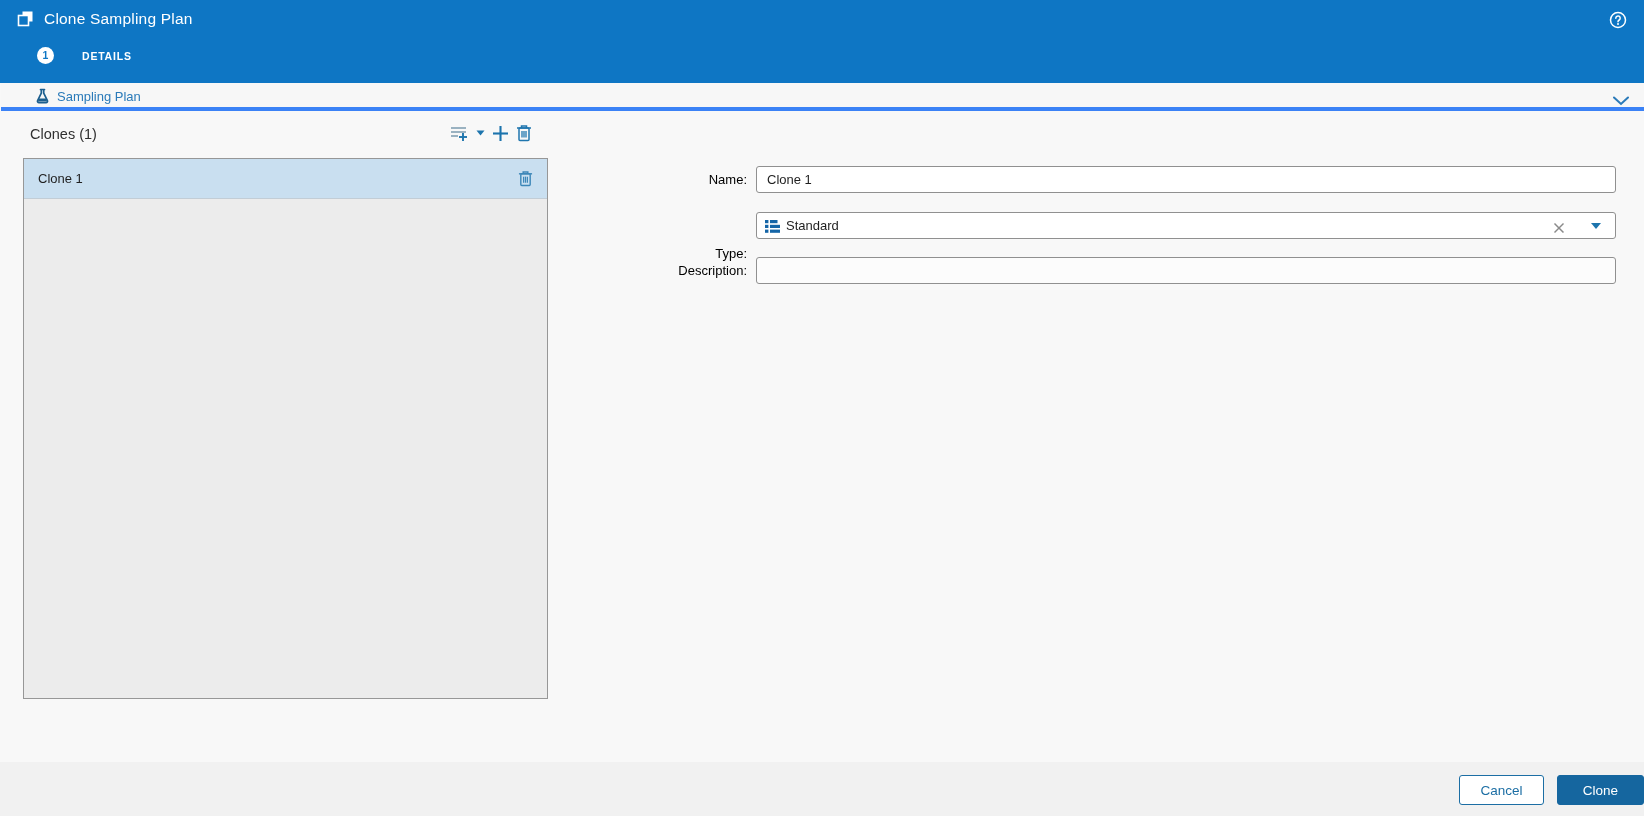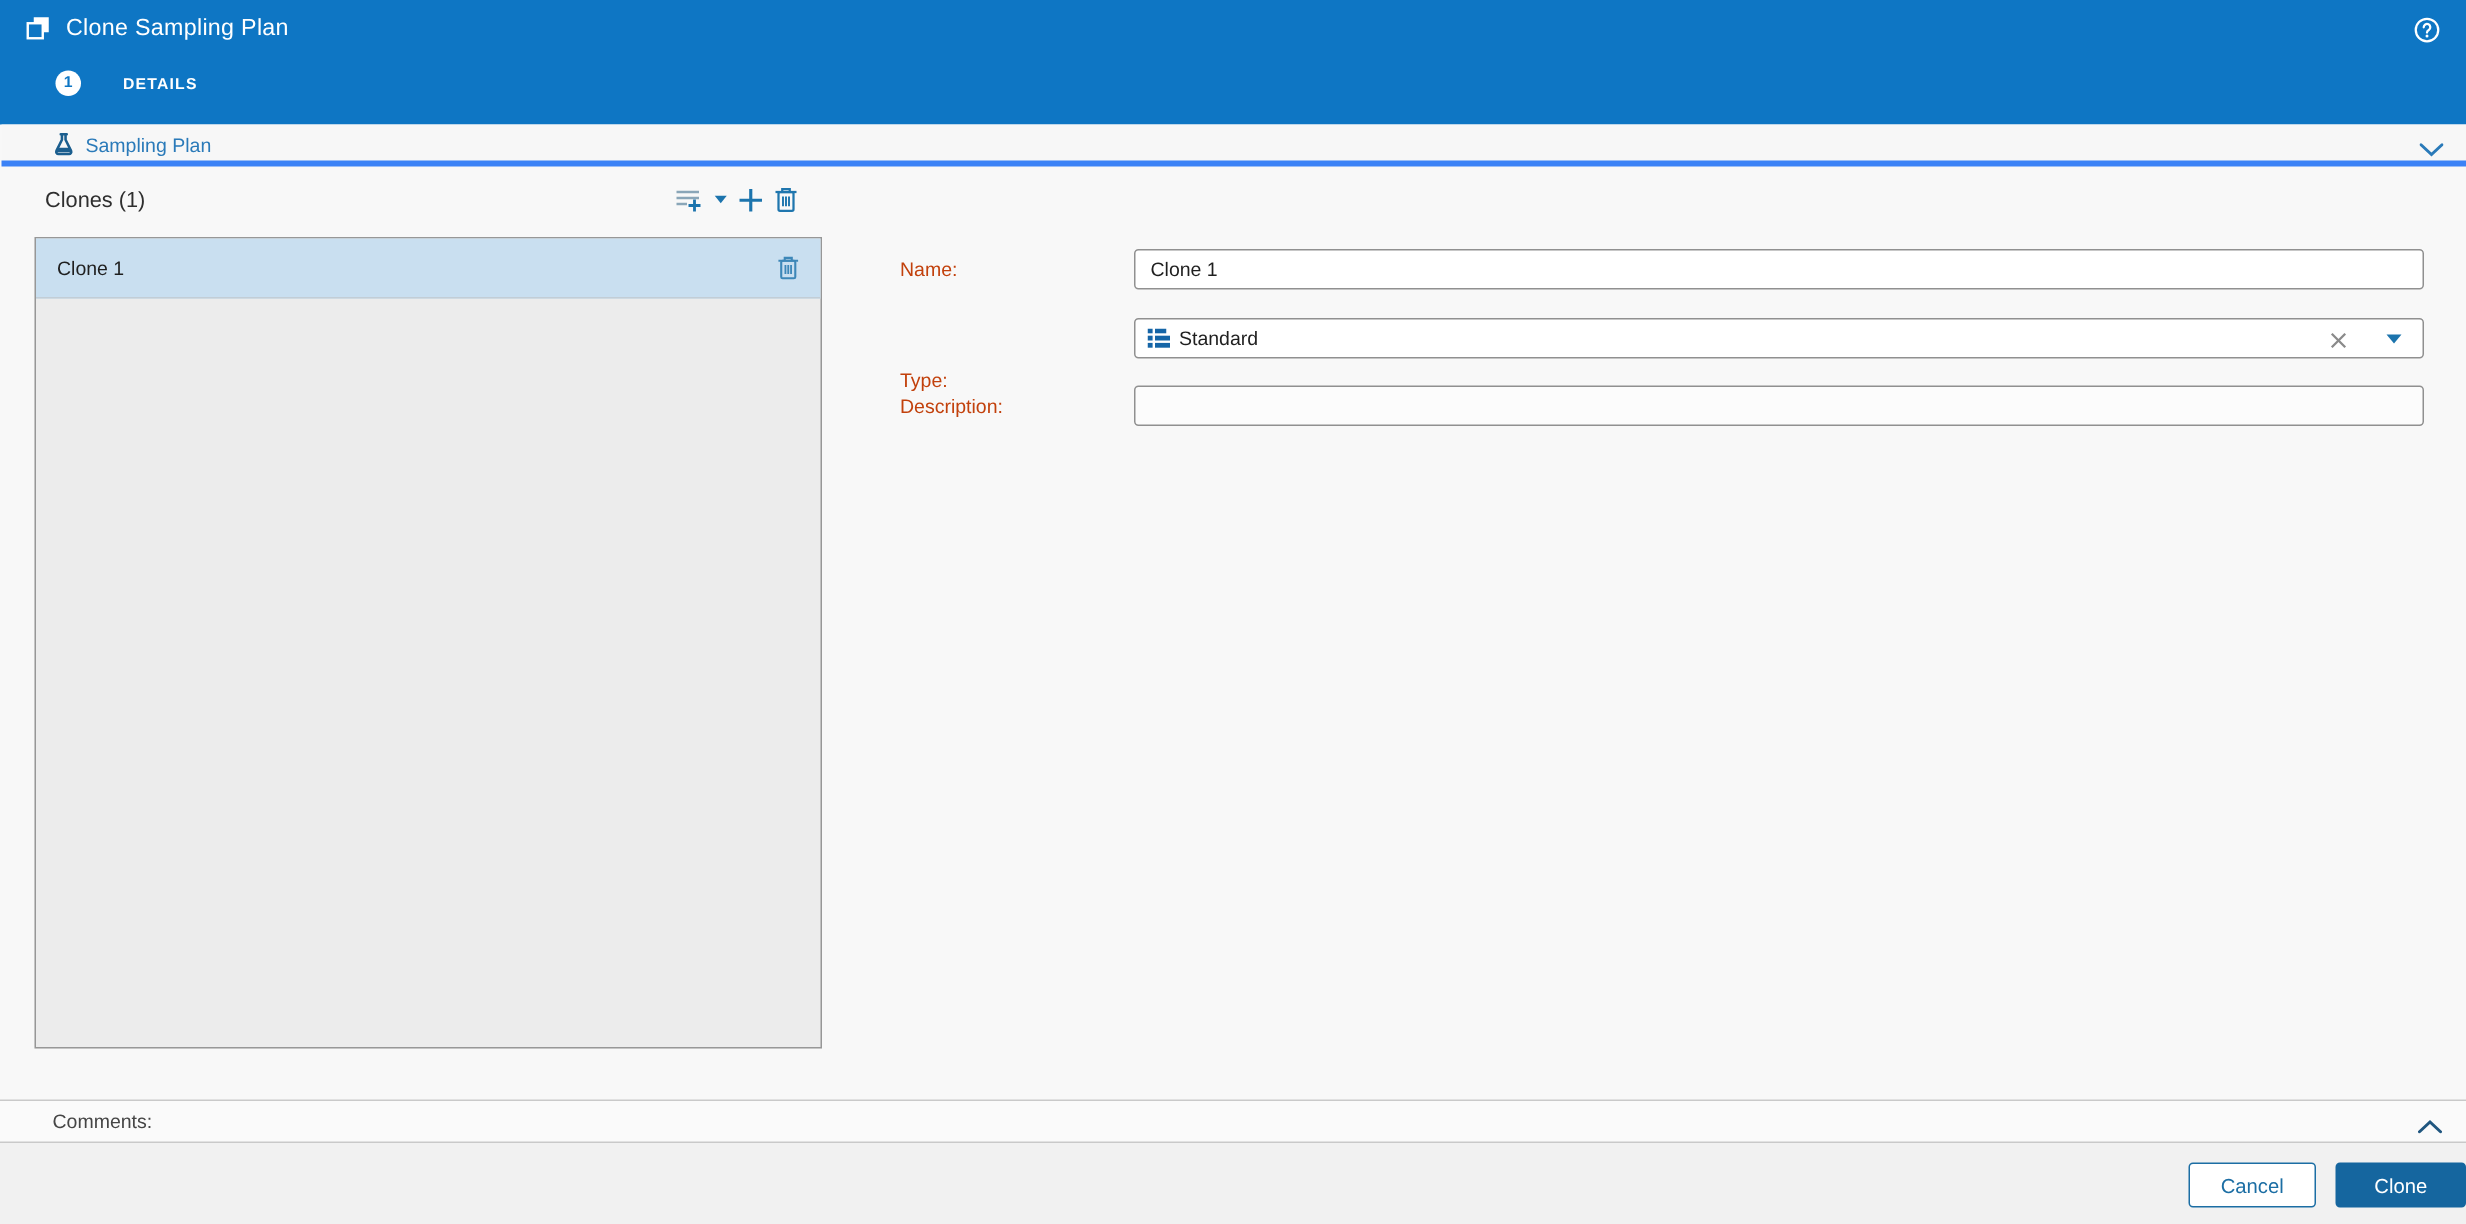--- a/index.html
+++ b/index.html
@@ -47,21 +47,21 @@
     height:40px; display:flex; align-items:center; padding:0 14px;
     font-size:13px; color:#1f1f1f; cursor:pointer;
   }
   .list-row.selected { background:#c9dff0; border-bottom:1px solid #c2cdd6; }
   .list-row .row-spacer { flex:1; }
   .row-trash { width:15px; height:17px; cursor:pointer; }
 
   
   .fld-label {
     position:absolute; left:600px; width:147px; height:27px; line-height:27px;
-    font-size:13px; color:#c2410c;
+    text-align:right; font-size:13px; color:#000000;
   }
   .fld-input {
     position:absolute; left:756px; width:860px; height:27px;
     border:1px solid #909090; border-radius:3px; background:#ffffff;
     font-family:"Liberation Sans",sans-serif; font-size:13px; color:#1f1f1f; padding:0 10px;
     outline:none;
   }
   .lbl-name { top:166px; } .inp-name { top:166px; }
   .lbl-type { top:212px;margin-top:28px; } .combo-type { top:212px; }
   .lbl-desc { top:257px; } .inp-desc { top:257px; background:#fcfcfc; }
@@ -211,27 +211,19 @@
         <line x1="1.5" y1="1.5" x2="10.5" y2="10.5" stroke="#8a8a8a" stroke-width="1.5"></line>
         <line x1="10.5" y1="1.5" x2="1.5" y2="10.5" stroke="#8a8a8a" stroke-width="1.5"></line>
       </svg>
     </span>
     <span class="dd-caret"></span>
   </div>
 
   <label class="fld-label lbl-desc">Description:</label>
   <input class="fld-input inp-desc" type="text" value="" style="">
 
-  <div class="comments-bar">
-    <span class="comments-label">Comments:</span>
-    <span class="comments-chevron">
-      <svg width="16" height="10" viewBox="0 0 16 10">
-        <polyline points="1,8.5 8,2 15,8.5" fill="none" stroke="#20567f" stroke-width="2" stroke-linecap="round"></polyline>
-      </svg>
-    </span>
-  </div>
 
   <footer class="footer">
     <button class="btn btn-cancel">Cancel</button>
     <button class="btn btn-clone">Clone</button>
   </footer>
 
 </div>
 
 </body></html>

